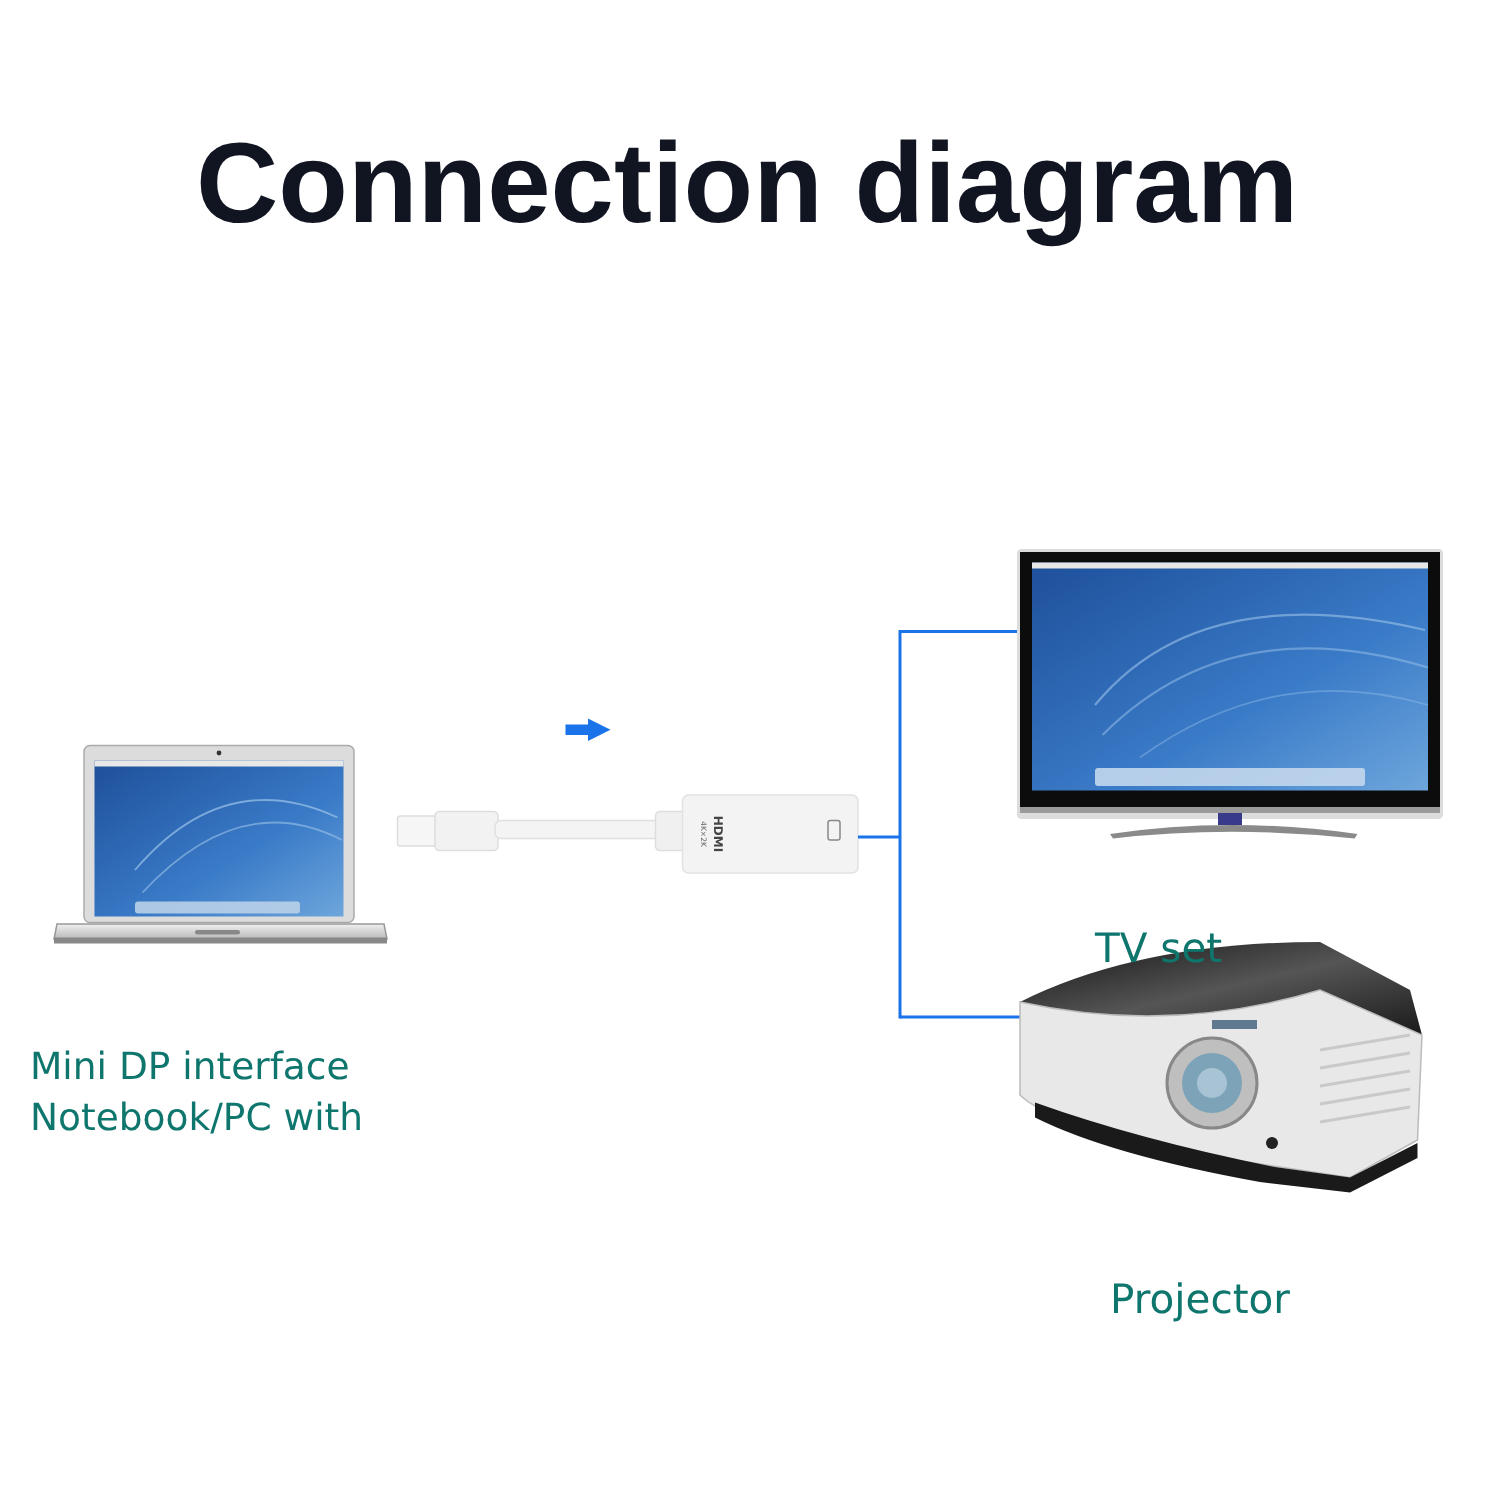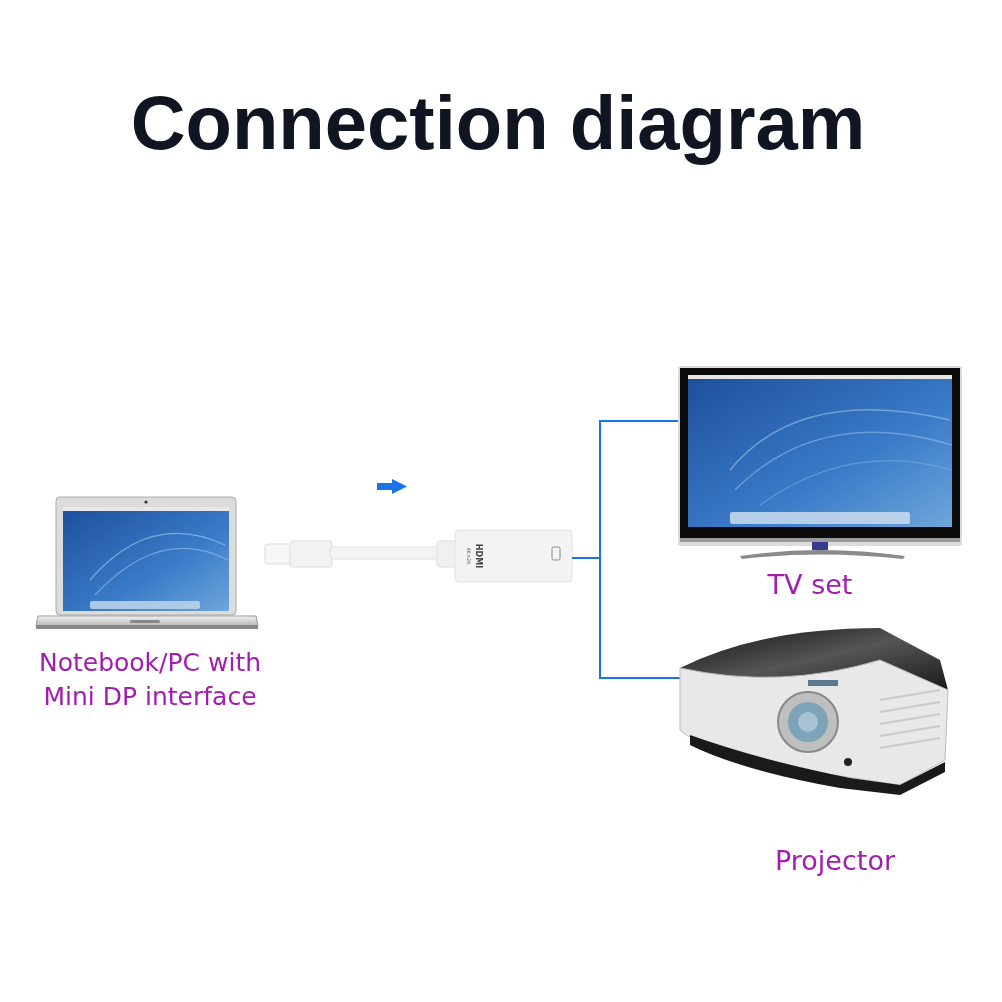--- a/index.html
+++ b/index.html
@@ -1,22 +1,22 @@
 <!DOCTYPE html>
 <html><head>
 <meta charset="utf-8">
 <style>
   html,body{margin:0;padding:0;background:#ffffff;}
   body{width:1002px;height:1002px;position:relative;overflow:hidden;font-family:"Liberation Sans",sans-serif;}
   .abs{position:absolute;}
   #title{left:0;top:78px;width:962px;text-align:center;font-family:"Liberation Sans",sans-serif;font-weight:bold;font-size:76px;color:#111522;letter-spacing:0px;line-height:90px;margin-left:17px;}
-  .label{font-family:"DejaVu Sans",sans-serif;color:#a21caf;font-size:25px;line-height:34px;text-align:center;}
+  .label{font-family:"DejaVu Sans",sans-serif;color:#0f766e;font-size:25px;line-height:34px;margin-top:48px;}
   #lbl-notebook{left:20px;top:646px;width:260px;}
   #lbl-tv{left:730px;top:568px;width:160px;font-size:27px;}
-  #lbl-proj{left:740px;top:844px;width:190px;font-size:27px;}
+  #lbl-proj{left:740px;top:802px;width:190px;font-size:27px;}
   svg{position:absolute;left:0;top:0;}
 </style>
 </head>
 <body>
 
 <div id="title" class="abs">Connection diagram</div>
 
 <svg width="1002" height="1002" viewBox="0 0 1002 1002">
   <defs>
     <linearGradient id="scr" x1="0" y1="0" x2="1" y2="1">
@@ -98,17 +98,17 @@
       <line x1="880" y1="724" x2="940" y2="714"></line>
       <line x1="880" y1="736" x2="940" y2="726"></line>
       <line x1="880" y1="748" x2="940" y2="738"></line>
     </g>
     <circle cx="848" cy="762" r="4" fill="#222"></circle>
     <rect x="808" y="680" width="30" height="6" fill="#3c5c7a" opacity="0.8"></rect>
   </g>
 </svg>
 
 <div id="lbl-notebook" class="abs label">
+  <div>Mini DP interface</div>
   <div>Notebook/PC with</div>
-  <div>Mini DP interface</div>
 </div>
 <div id="lbl-tv" class="abs label">TV set</div>
 <div id="lbl-proj" class="abs label">Projector</div>
 
 </body></html>

